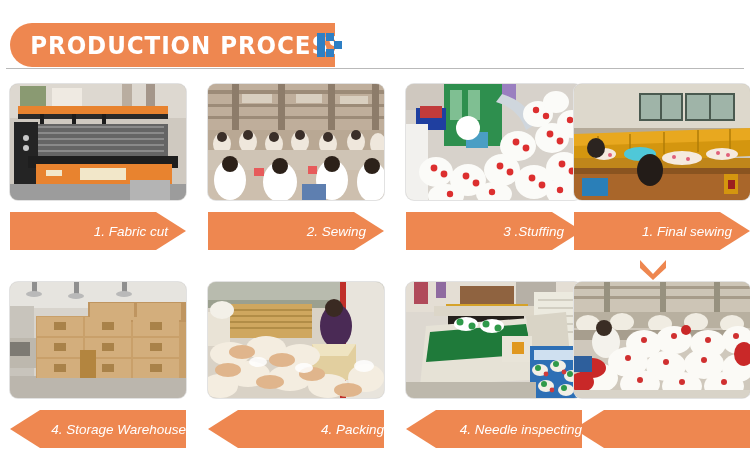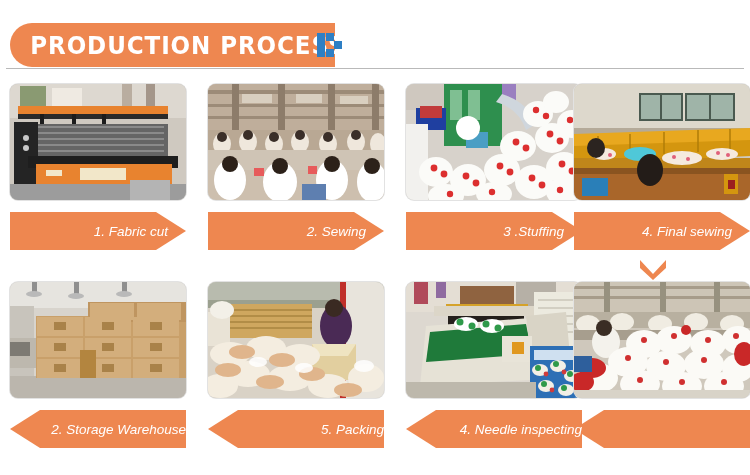--- a/index.html
+++ b/index.html
@@ -322,21 +322,21 @@
           <rect x="0" y="84" width="176" height="6" fill="#8a5420"></rect>
           <ellipse cx="22" cy="64" rx="9" ry="10" fill="#2b2420"></ellipse>
           <ellipse cx="76" cy="86" rx="13" ry="16" fill="#231c18"></ellipse>
           <rect x="8" y="94" width="26" height="18" fill="#2a7fb8"></rect>
           <rect x="150" y="90" width="14" height="20" fill="#d4960f"></rect>
           <rect x="154" y="96" width="7" height="9" fill="#9c1f1f"></rect>
         </svg>
       </div>
       <div class="bar right">
         <div class="shape"></div>
-        <span class="label">4. Final sewing</span>
+        <span class="label">1. Final sewing</span>
       </div>
     </div>
   </div>
 
   <div class="down-arrow">
     <svg viewBox="0 0 30 22" width="30" height="22">
       <path d="M2 2 L15 16 L28 2 L28 10 L15 22 L2 10 Z" fill="#ee8750"></path>
     </svg>
   </div>
 
@@ -387,21 +387,21 @@
                 <rect x="92" y="82" width="12" height="8"></rect>
               <rect x="140" y="82" width="12" height="8"></rect>
             </g>
             <rect x="70" y="68" width="16" height="28" fill="#b3853f"></rect>
           </g>
           <rect x="0" y="60" width="20" height="14" fill="#7d7a73"></rect>
         </svg>
       </div>
       <div class="bar left">
         <div class="shape"></div>
-        <span class="label">2. Storage Warehouse</span>
+        <span class="label">4. Storage Warehouse</span>
       </div>
     </div>
 
     <div class="cell c1">
       <div class="thumb">
         <svg viewBox="0 0 176 116" preserveAspectRatio="none">
           <rect x="0" y="0" width="176" height="116" fill="#d9d2c6"></rect>
           <rect x="0" y="0" width="176" height="22" fill="#b8bbae"></rect>
           <rect x="0" y="18" width="176" height="8" fill="#9ba08f"></rect>
           <rect x="132" y="0" width="44" height="116" fill="#e8e4dc"></rect>
@@ -439,21 +439,21 @@
           </g>
           <g fill="#ffffff" opacity=".85">
             <ellipse cx="50" cy="80" rx="9" ry="5"></ellipse>
               <ellipse cx="96" cy="86" rx="9" ry="5"></ellipse>
             <ellipse cx="156" cy="84" rx="10" ry="6"></ellipse>
           </g>
         </svg>
       </div>
       <div class="bar left">
         <div class="shape"></div>
-        <span class="label">5. Packing</span>
+        <span class="label">4. Packing</span>
       </div>
     </div>
 
     <div class="cell c2">
       <div class="thumb">
         <svg viewBox="0 0 176 116" preserveAspectRatio="none">
           <rect x="0" y="0" width="176" height="116" fill="#ddd8d0"></rect>
           <rect x="0" y="0" width="176" height="30" fill="#e4ded4"></rect>
           <rect x="8" y="0" width="14" height="22" fill="#b04a5a"></rect>
           <rect x="30" y="0" width="10" height="16" fill="#8f6ba0"></rect>

